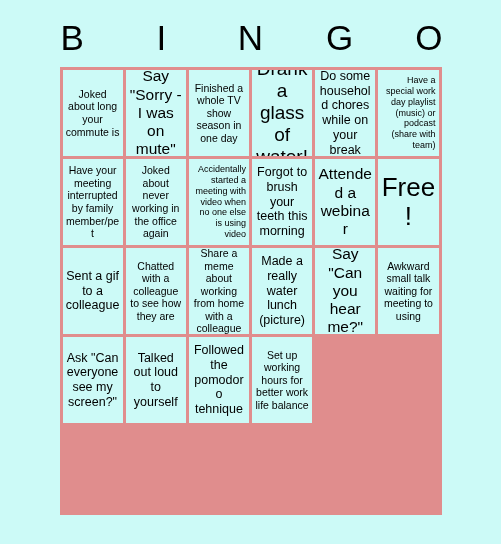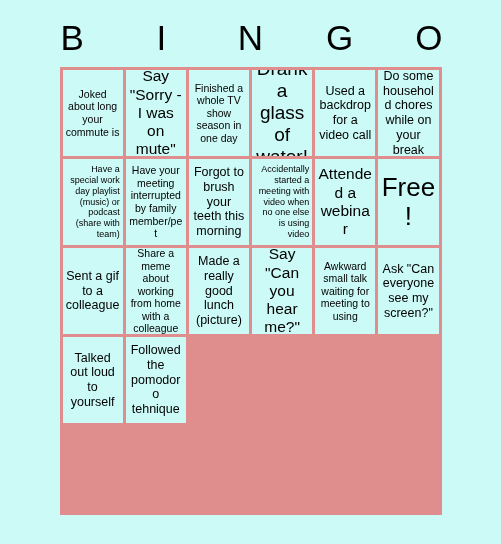--- a/index.html
+++ b/index.html
@@ -95,62 +95,68 @@
       <div class="cell fs-l">
         <span class="cell-text">Say "Sorry - I was on mute"</span>
       </div>
       <div class="cell fs-s">
         <span class="cell-text">Finished a whole TV show season in one day</span>
       </div>
       <div class="cell fs-xl">
         <span class="cell-text">Drank a glass of water!</span>
       </div>
       <div class="cell fs-m">
-        <span class="cell-text">Used a backdrop for a video call</span>
-      </div>
-      <div class="cell fs-m">
         <span class="cell-text">Do some household chores while on your break</span>
       </div>
       <div class="cell fs-xs">
         <span class="cell-text">Have a special work day playlist (music) or podcast (share with team)</span>
       </div>
       <div class="cell fs-s">
         <span class="cell-text">Have your meeting interrupted by family member/pet</span>
       </div>
-      <div class="cell fs-m">
-        <span class="cell-text">Forgot to brush your teeth this morning</span>
+      <div class="cell fs-s">
+        <span class="cell-text">Joked about never working in the office again</span>
       </div>
       <div class="cell fs-xs">
         <span class="cell-text">Accidentally started a meeting with video when no one else is using video</span>
+      </div>
+      <div class="cell fs-m">
+        <span class="cell-text">Forgot to brush your teeth this morning</span>
       </div>
       <div class="cell fs-l">
         <span class="cell-text">Attended a webinar</span>
       </div>
       <div class="cell fs-xxl">
         <span class="cell-text">Free!</span>
       </div>
       <div class="cell fs-m">
         <span class="cell-text">Sent a gif to a colleague</span>
       </div>
       <div class="cell fs-s">
+        <span class="cell-text">Chatted with a colleague to see how they are</span>
+      </div>
+      <div class="cell fs-s">
         <span class="cell-text">Share a meme about working from home with a colleague</span>
       </div>
       <div class="cell fs-m">
-        <span class="cell-text">Made a really good lunch (picture)</span>
+        <span class="cell-text">Made a really water lunch (picture)</span>
       </div>
       <div class="cell fs-l">
         <span class="cell-text">Say "Can you hear me?"</span>
       </div>
       <div class="cell fs-s">
         <span class="cell-text">Awkward small talk waiting for meeting to using</span>
       </div>
       <div class="cell fs-m">
         <span class="cell-text">Ask "Can everyone see my screen?"</span>
       </div>
       <div class="cell fs-m">
         <span class="cell-text">Talked out loud to yourself</span>
       </div>
       <div class="cell fs-m">
         <span class="cell-text">Followed the pomodoro tehnique</span>
       </div>
+      <div class="cell fs-s">
+        <span class="cell-text">Set up working hours for better work life balance</span>
+      </div>
     </div>
 
 </div>
 
 </body></html>

